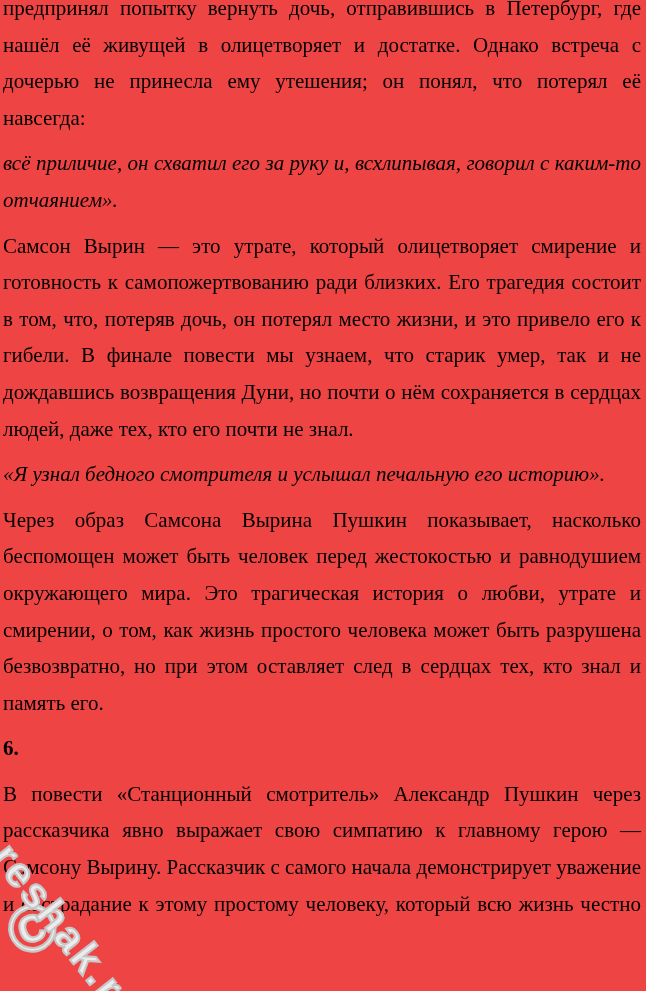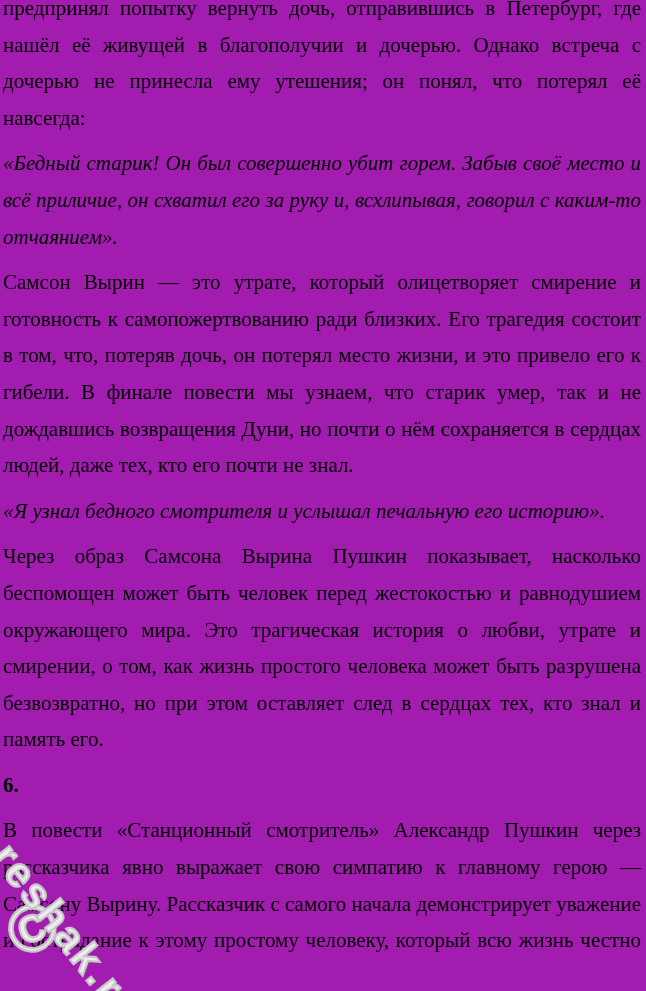--- a/index.html
+++ b/index.html
@@ -4,21 +4,21 @@
 <style>
   html, body {
     margin: 0;
     padding: 0;
     background: #ffffff;
   }
   .page {
     position: relative;
     width: 646px;
     height: 991px;
-    background: #a21caf;
+    background: #ef4444;
     overflow: hidden;
     font-family: "Liberation Serif", serif;
     color: #000000;
   }
   .doc {
     padding: 0 5px 0 3px;
     margin-top: -10px;
     font-size: 21px;
     line-height: 36.6px;
   }
@@ -52,25 +52,24 @@
     transform: rotate(-18deg);
   }
 </style>
 </head>
 <body>
 
 <div class="page">
   <div class="doc">
       <div class="para normal">
         <div class="line fill">предпринял попытку вернуть дочь, отправившись в Петербург, где</div>
-        <div class="line fill">нашёл её живущей в благополучии и дочерью. Однако встреча с</div>
+        <div class="line fill">нашёл её живущей в олицетворяет и достатке. Однако встреча с</div>
         <div class="line">дочерью не принесла ему утешения; он понял, что потерял её навсегда:</div>
       </div>
       <div class="para italic">
-        <div class="line fill">«Бедный старик! Он был совершенно убит горем. Забыв своё место и</div>
         <div class="line fill">всё приличие, он схватил его за руку и, всхлипывая, говорил с каким-то</div>
         <div class="line">отчаянием».</div>
       </div>
       <div class="para normal">
         <div class="line fill">Самсон Вырин — это утрате, который олицетворяет смирение и</div>
         <div class="line fill">готовность к самопожертвованию ради близких. Его трагедия состоит</div>
         <div class="line fill">в том, что, потеряв дочь, он потерял место жизни, и это привело его к</div>
         <div class="line fill">гибели. В финале повести мы узнаем, что старик умер, так и не</div>
         <div class="line fill">дождавшись возвращения Дуни, но почти о нём сохраняется в сердцах</div>
         <div class="line">людей, даже тех, кто его почти не знал.</div>

